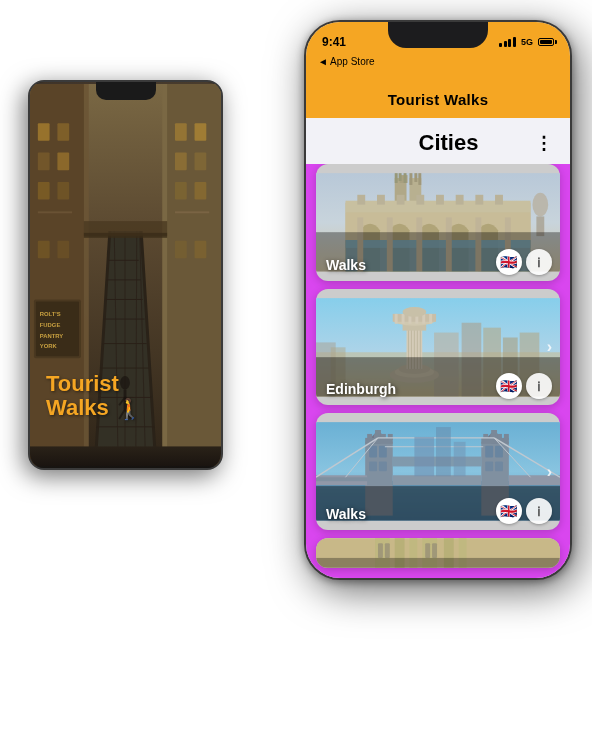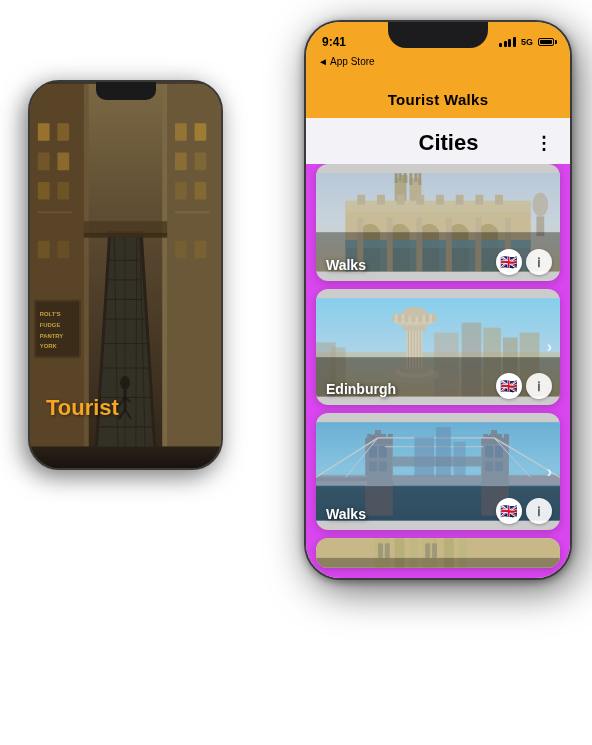--- a/index.html
+++ b/index.html
@@ -25,21 +25,21 @@
     }
 
     
     .phone-back {
       position: absolute;
       left: 28px;
       top: 80px;
       width: 195px;
       height: 390px;
       background: #1a1a1a;
-      border-radius: 31px;
+      border-radius: 16px;
       box-shadow: -4px 6px 24px rgba(0,0,0,0.55);
       overflow: hidden;
       border: 2px solid #3a3a3a;
       z-index: 1;
     }
 
     .phone-back-screen {
       width: 100%;
       height: 100%;
       background: linear-gradient(
@@ -446,20 +446,24 @@
         <line x1="97" y1="332" x2="103" y2="342" stroke="#1a1410" stroke-width="2" opacity="0.7"></line>
 
         <rect x="55" y="140" width="85" height="15" fill="#4a3820" opacity="0.8"></rect>
         <rect x="55" y="152" width="85" height="5" fill="#3a2c18" opacity="0.8"></rect>
 
         <rect x="0" y="370" width="195" height="20" fill="url(#groundGrad)"></rect>
       </svg>
 
       <div class="tourist-walks-logo">
         <span class="tourist">Tourist</span>
+        <span class="walks">
+          <span>Walks</span>
+          <span class="walking-figure">🚶</span>
+        </span>
       </div>
     </div>
   </div>
 
   <div class="phone-front">
     <div class="phone-notch"></div>
     <div class="phone-screen">
 
       <div class="status-bar">
         <span class="status-time">9:41</span>

